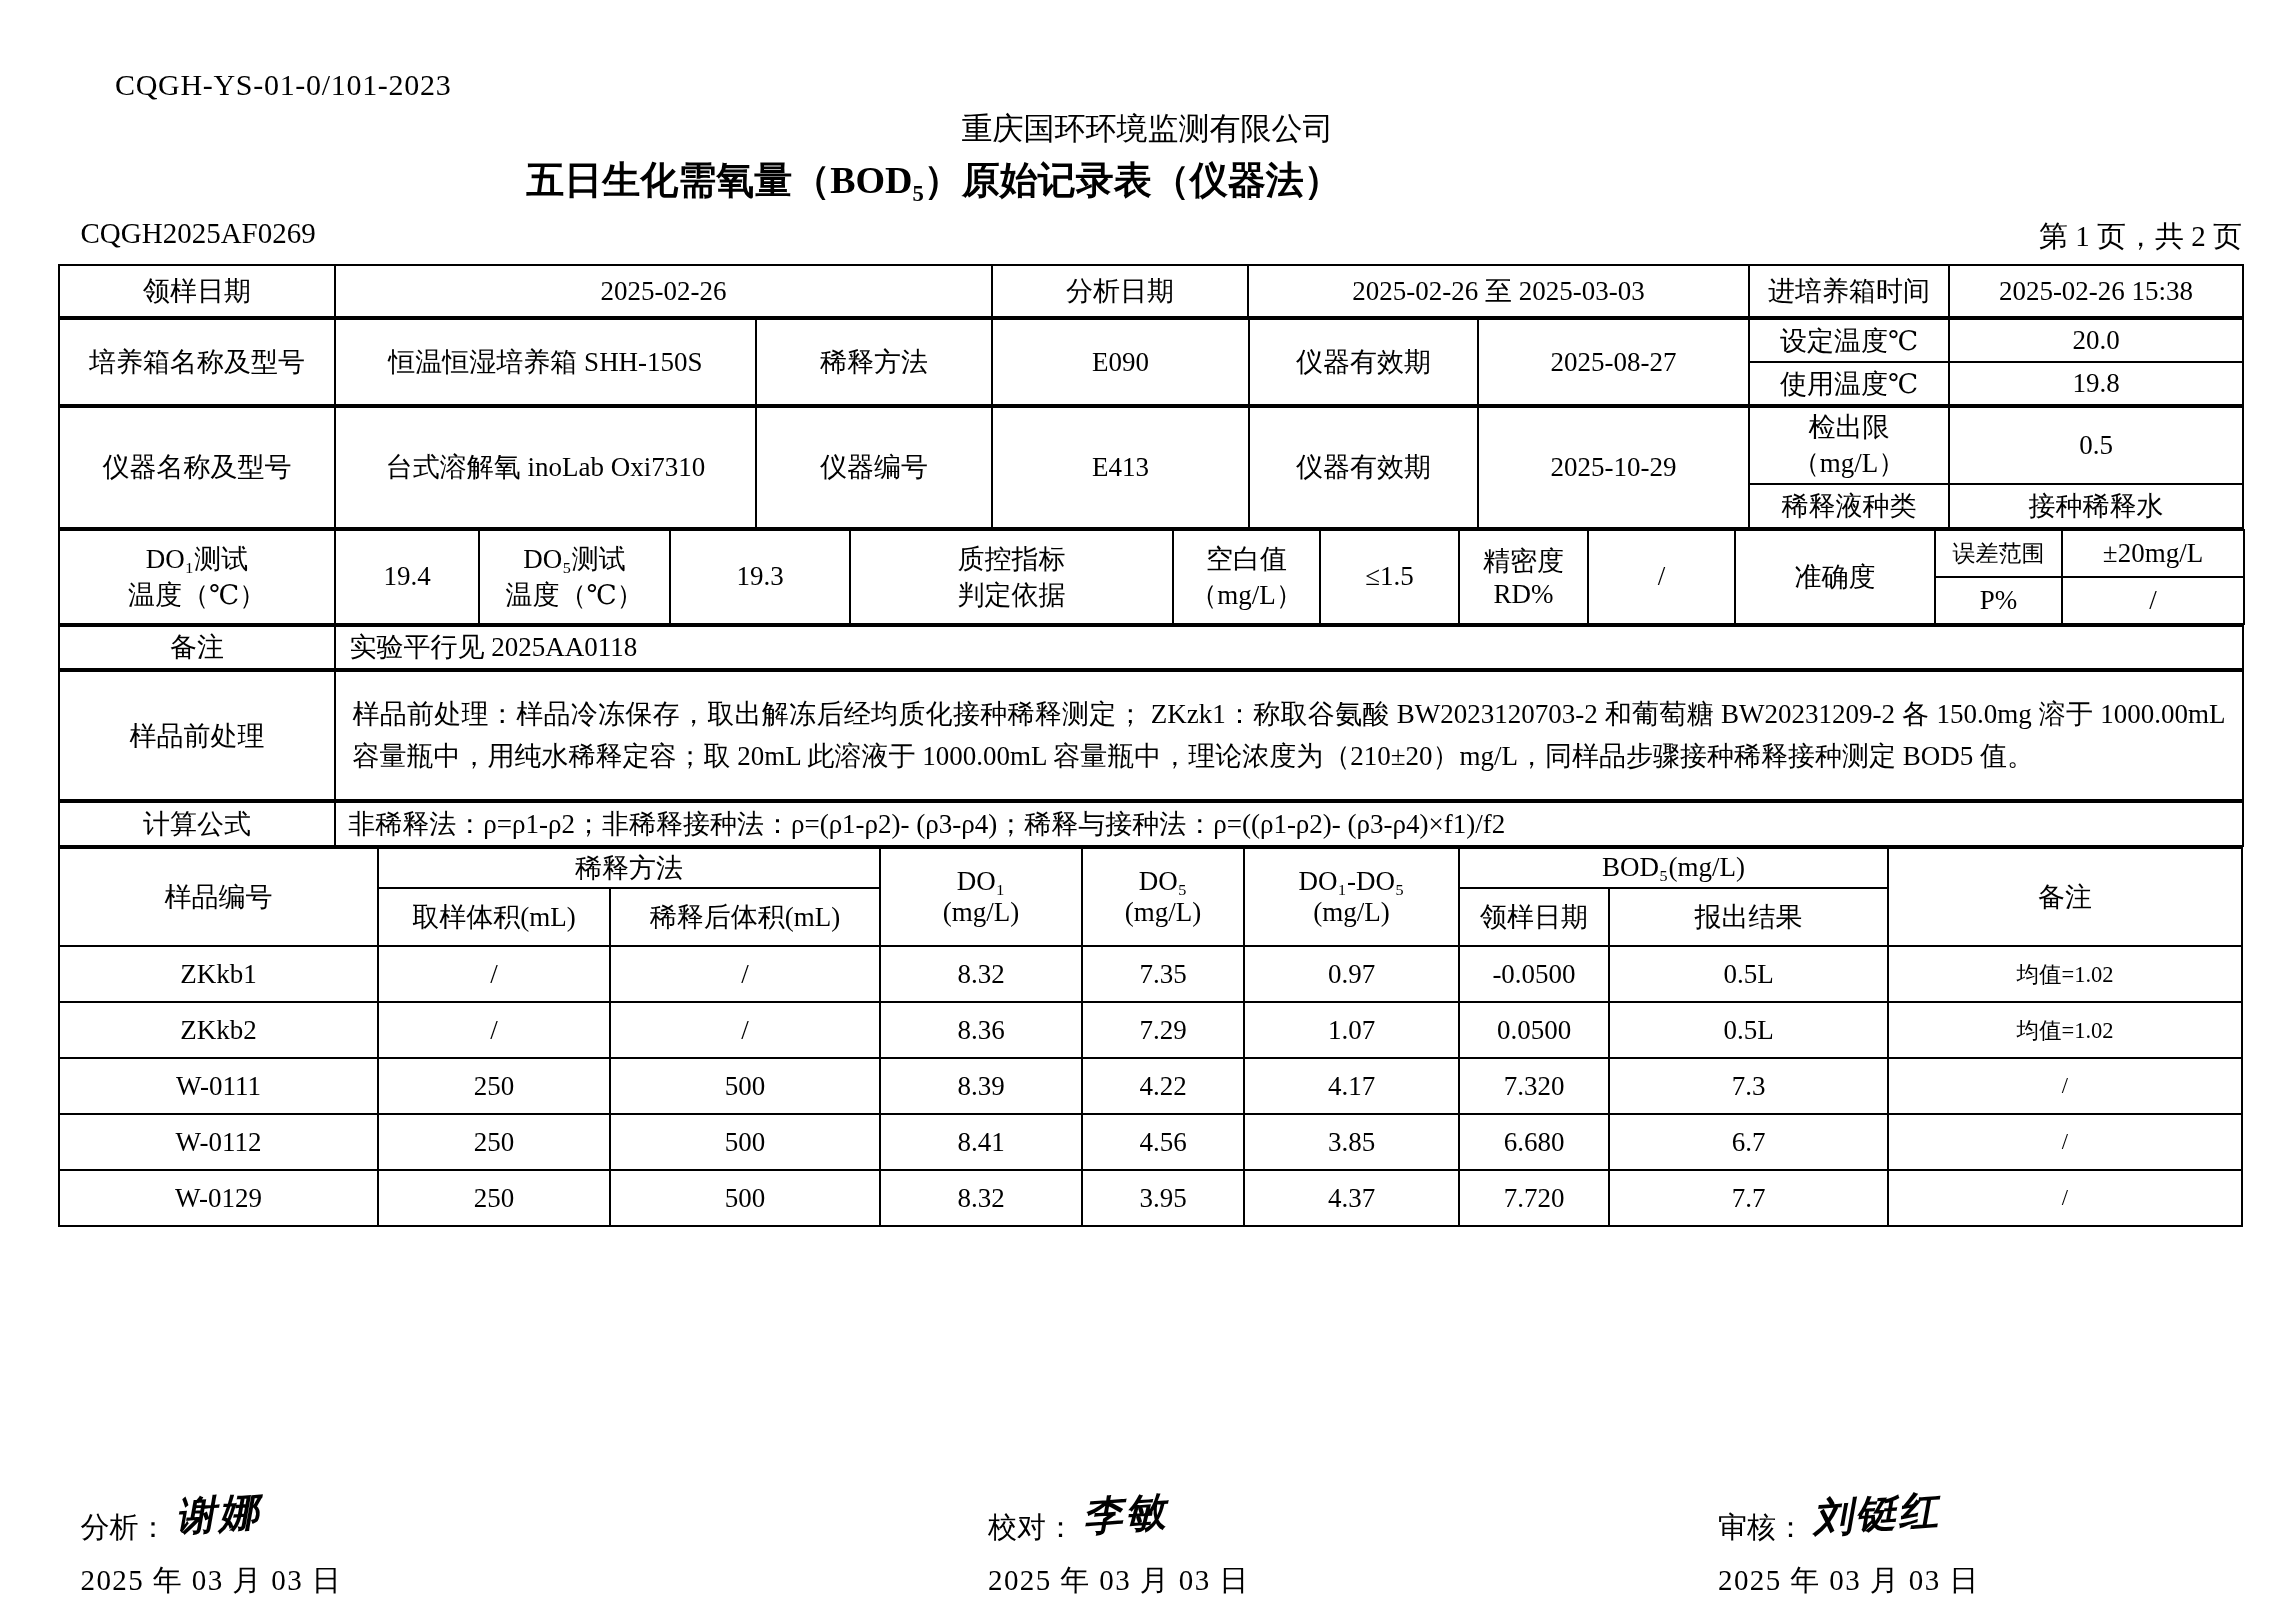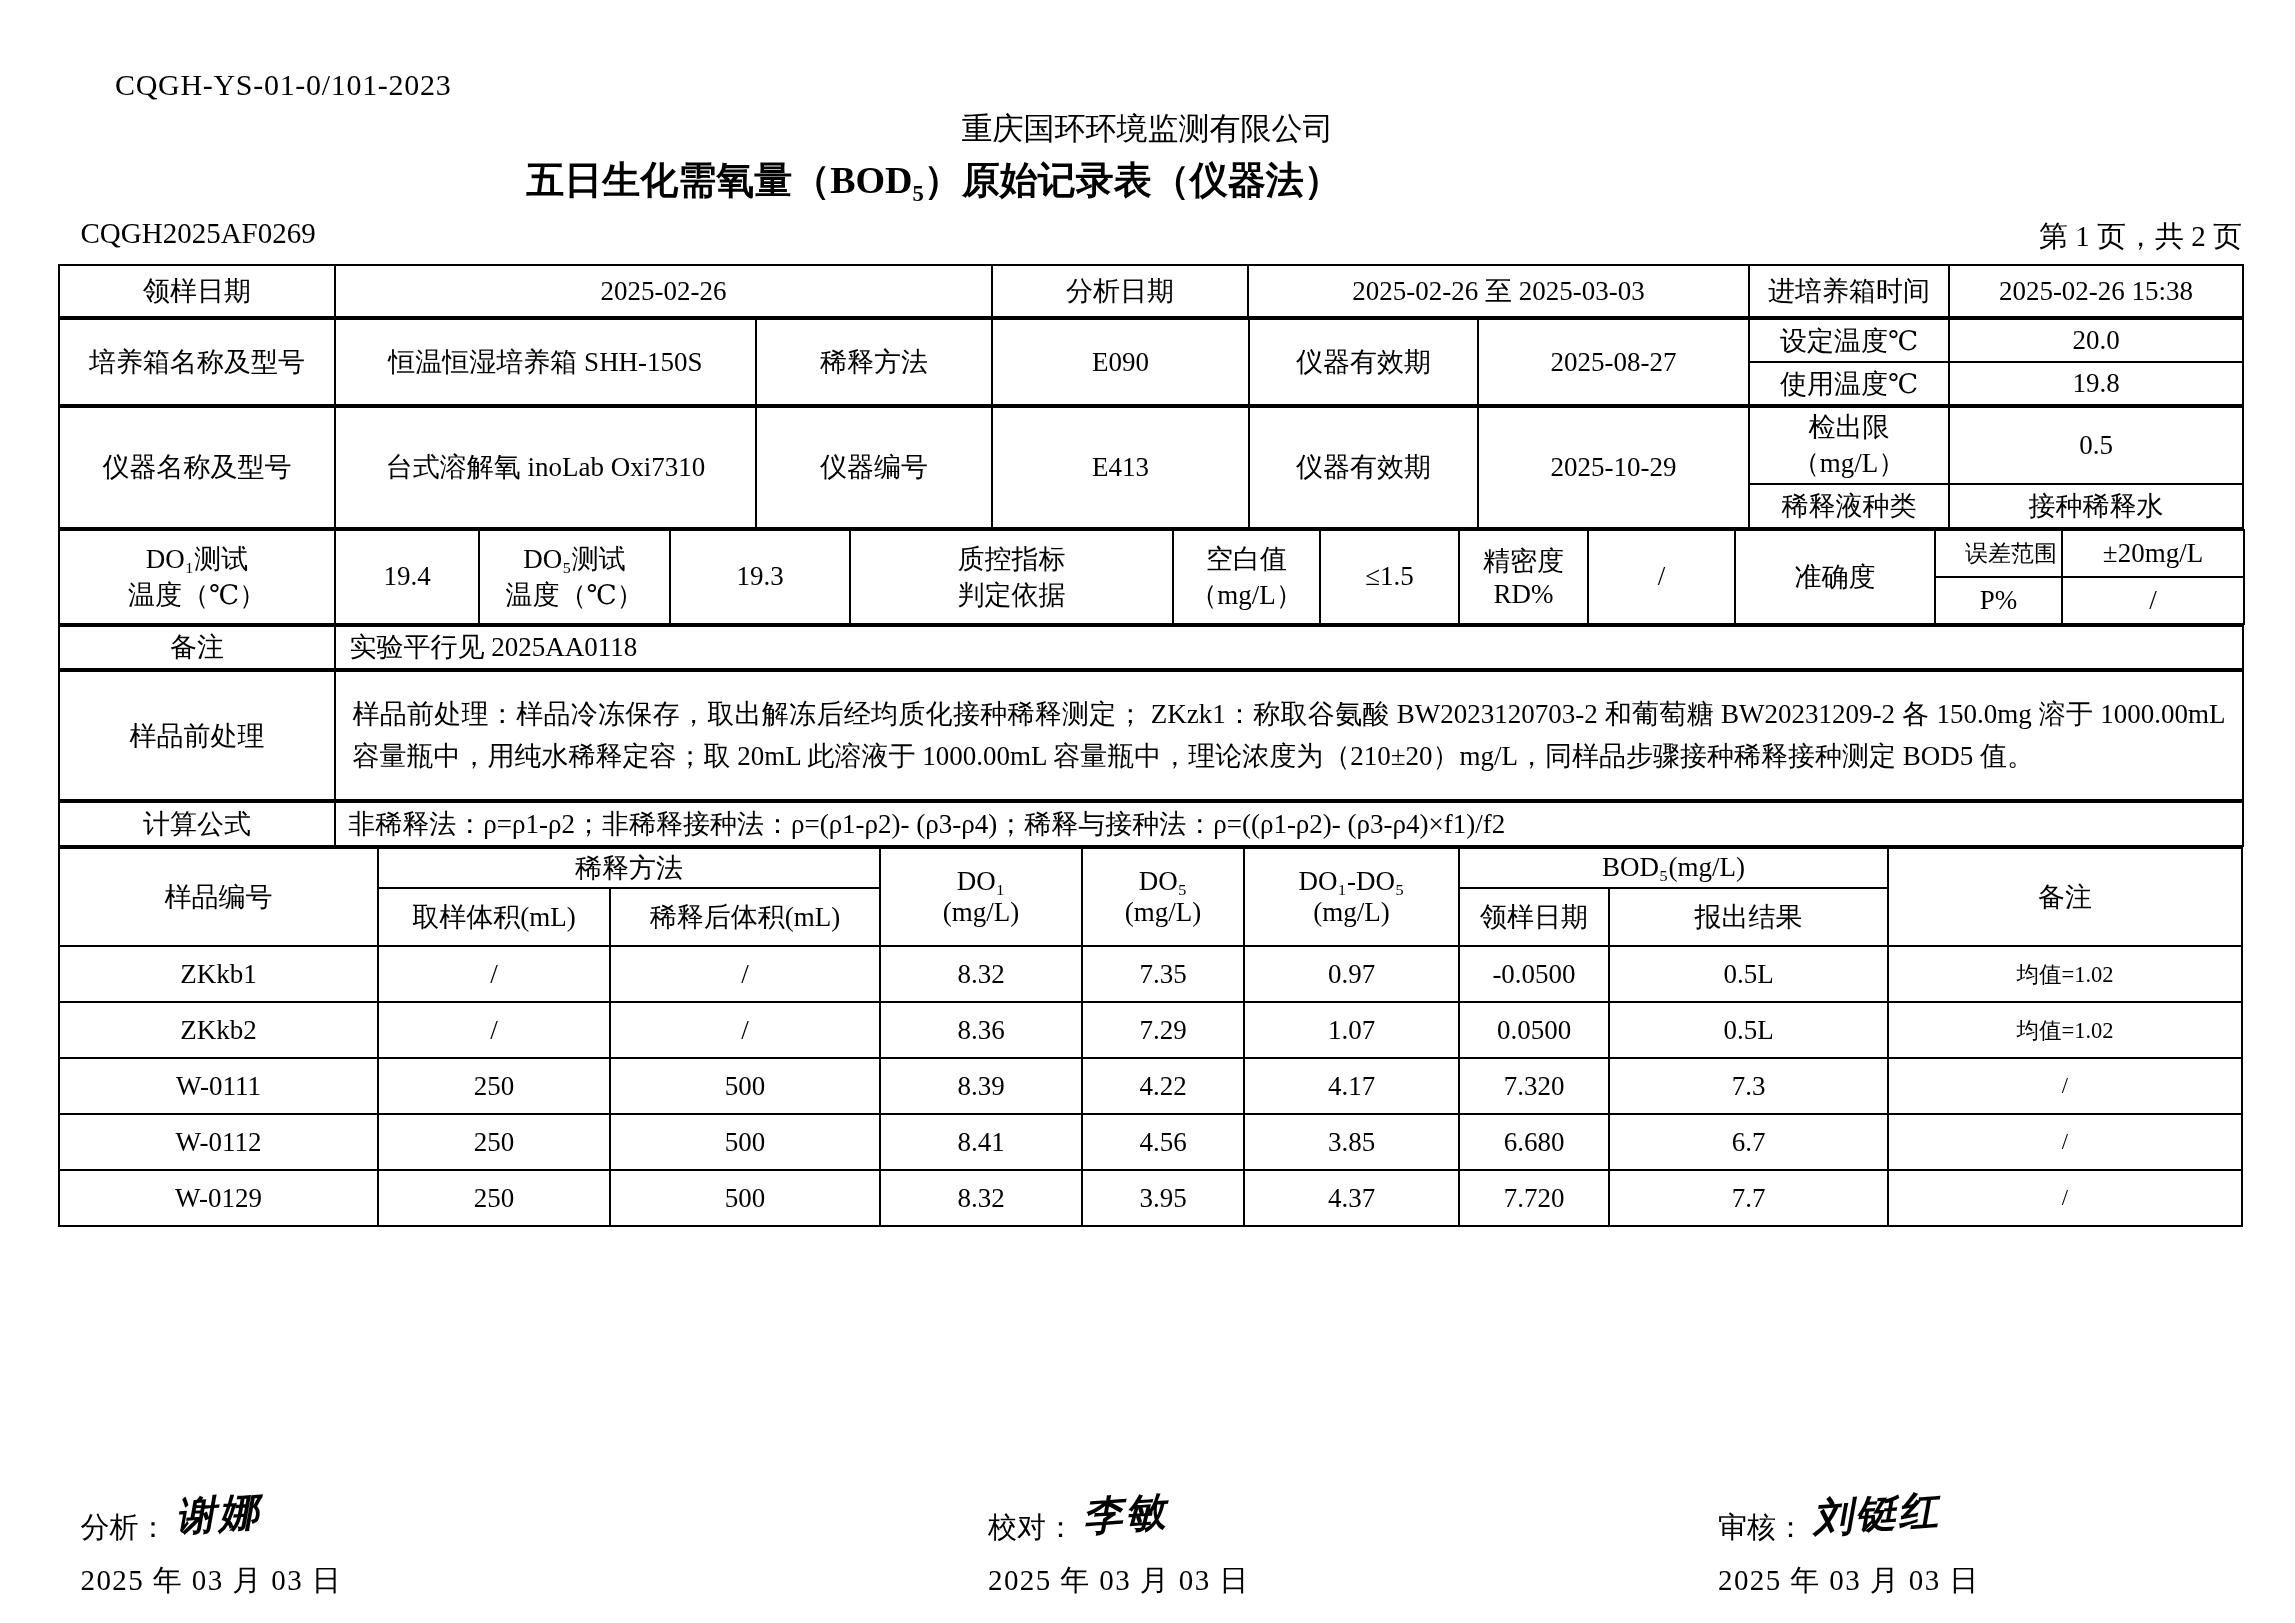--- a/index.html
+++ b/index.html
@@ -15,21 +15,21 @@
   .subhead .left{padding-left:22.5px;}
   .tables{position:absolute;left:58px;top:264px;width:2184px;}
   table{border-collapse:collapse;table-layout:fixed;width:2184px;}
   td,th{
     border:2px solid #000;text-align:center;vertical-align:middle;
     font-size:27px;font-weight:normal;padding:1.4px 4.1px;white-space:pre-line;
     overflow:hidden;
   }
   td.left-text{text-align:justify;text-justify:inter-character;padding:5.5px 16.4px;line-height:1.55;}
   td.left-only{text-align:left;padding:2.7px 13.6px;}
-  td.small{font-size:23px;text-align:right;}
+  td.small{font-size:23px;}
   td.note-small{font-size:22.5px;}
   td.method{font-size:25px;}
   td.formula{font-size:27px;text-align:left;padding:2.7px 12.3px;}
   .footer{position:absolute;left:58px;top:1496px;width:2184px;height:123px;}
   .sig-block{position:absolute;font-size:29px;}
   .sig-label{display:inline-block;}
   .signature{
     display:inline-block;font-family:"DejaVu Sans",sans-serif;font-style:italic;font-weight:bold;
     font-size:40px;transform:rotate(-4deg) translateY(-9.5px);margin-left:8.2px;letter-spacing:2.7px;
   }

